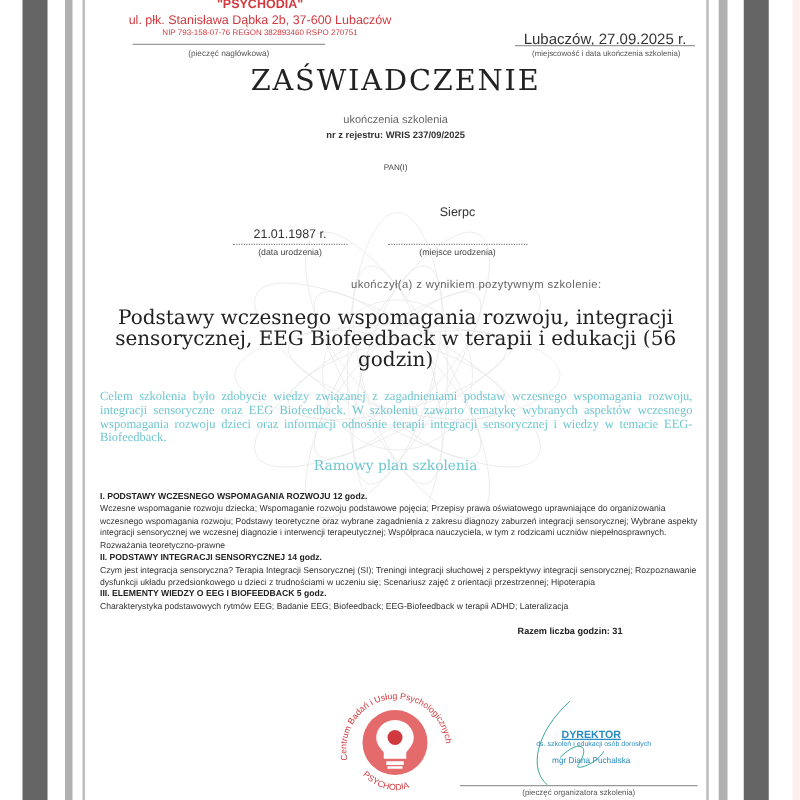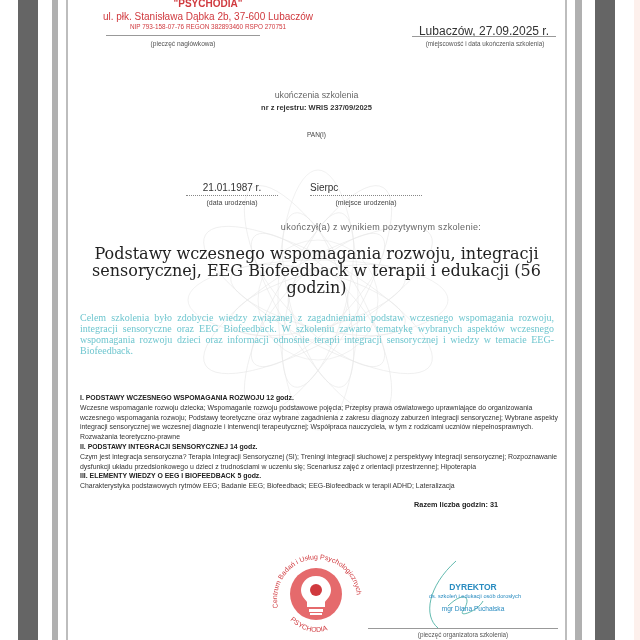--- a/index.html
+++ b/index.html
@@ -30,37 +30,37 @@
 
   .title { left:0; width:497px; top:52px; font-family:"DejaVu Serif", serif; font-size:23px; letter-spacing:1.5px; color:#222; text-align:center; font-weight:normal; }
   .subtitle { left:0; width:497px; top:90px; font-size:8.8px; color:#666; text-align:center; }
   .registry { left:0; width:497px; top:103px; font-size:7.5px; color:#333; text-align:center; font-weight:bold; }
   .pan { left:0; width:497px; top:131px; font-size:6.5px; color:#444; text-align:center; }
   .person-name { left:0; width:497px; top:146px; font-family:"DejaVu Serif", serif; font-size:24px; font-weight:bold; color:#1e1e1e; text-align:center; font-variant:small-caps; letter-spacing:0.5px; }
 
   .birth-date { left:118px; width:92px; top:182px; font-size:10px; color:#333; text-align:center; }
   .birth-date-line { left:118px; width:92px; top:195px; border-top:1px dotted #888; }
   .birth-date-cap { left:118px; width:92px; top:199px; font-size:7px; color:#444; text-align:center; }
-  .birth-place { left:242px; width:112px; top:182px; font-size:10px; color:#333; }
+  .birth-place { left:242px; width:112px; top:165px; font-size:10px; color:#333; text-align:center; }
   .birth-place-line { left:242px; width:112px; top:195px; border-top:1px dotted #888; }
   .birth-place-cap { left:242px; width:112px; top:199px; font-size:7px; color:#444; text-align:center; }
 
   .completed { left:16px; width:594px; top:222px; font-size:9px; color:#666; text-align:center; letter-spacing:0.3px; }
   .course { left:10px; width:477px; top:245px; font-family:"DejaVu Serif", serif; font-size:16px; line-height:17px; color:#222; text-align:center; }
 
   .desc { left:12px; width:474px; top:312px; font-family:Liberation Serif, serif; font-size:10px; line-height:11px; color:#6fc6cf; text-align:justify; }
 
   .plan-title { left:0; width:497px; top:366px; font-family:"DejaVu Serif", serif; font-size:11px; color:#6fc6cf; text-align:center; }
 
   .program { left:12px; width:478px; top:393px; font-size:6.9px; line-height:9.8px; color:#333; }
   .program .sec-h { font-weight:bold; color:#222; }
   .total { left:300px; width:130px; top:500px; font-size:7.3px; font-weight:bold; color:#222; text-align:right; }
 
   .stamp { left:196px; top:548px; width:104px; height:92px; }
-  .sig-director { left:330px; width:150px; top:582px; font-size:8.5px; font-weight:bold; color:#2a8cc0; text-align:center; }
+  .sig-director { left:330px; width:150px; top:582px; font-size:8.5px; font-weight:bold; color:#2a8cc0; text-align:center;text-decoration:underline; }
   .sig-subtitle { left:322px; width:170px; top:593px; font-size:5.6px; color:#2a8cc0; text-align:center; }
   .sig-name { left:330px; width:150px; top:605px; font-size:6.6px; color:#2a8cc0; text-align:center; }
   .sig-scribble { left:340px; top:556px; width:120px; height:75px; }
   .sig-line { left:300px; width:190px; top:628px; border-top:1px solid #999; }
   .sig-caption { left:300px; width:190px; top:631px; font-size:6.3px; color:#555; text-align:center; }
 </style>
 </head>
 <body>
 
 <div class="bar bar-dark-l"></div>
@@ -95,36 +95,38 @@
   <div class="abs org-name">"PSYCHODIA"</div>
   <div class="abs org-addr">ul. płk. Stanisława Dąbka 2b, 37-600 Lubaczów</div>
   <div class="abs org-nip">NIP 793-158-07-76 REGON 382893460 RSPO 270751</div>
   <div class="abs org-line"></div>
   <div class="abs org-caption">(pieczęć nagłówkowa)</div>
 
   <div class="abs date-place">Lubaczów, 27.09.2025 r.</div>
   <div class="abs date-line"></div>
   <div class="abs date-caption">(miejscowość i data ukończenia szkolenia)</div>
 
+  <div class="abs title">ZAŚWIADCZENIE</div>
   <div class="abs subtitle">ukończenia szkolenia</div>
   <div class="abs registry">nr z rejestru: WRIS 237/09/2025</div>
   <div class="abs pan">PAN(I)</div>
 
   <div class="abs birth-date">21.01.1987 r.</div>
   <div class="abs birth-date-line"></div>
   <div class="abs birth-date-cap">(data urodzenia)</div>
 
   <div class="abs birth-place">Sierpc</div>
   <div class="abs birth-place-line"></div>
   <div class="abs birth-place-cap">(miejsce urodzenia)</div>
 
   <div class="abs completed">ukończył(a) z wynikiem pozytywnym szkolenie:</div>
   <div class="abs course">Podstawy wczesnego wspomagania rozwoju, integracji sensorycznej, EEG Biofeedback w terapii i edukacji (56 godzin)</div>
   <div class="abs desc">Celem szkolenia było zdobycie wiedzy związanej z zagadnieniami podstaw wczesnego wspomagania rozwoju, integracji sensoryczne oraz EEG Biofeedback. W szkoleniu zawarto tematykę wybranych aspektów wczesnego wspomagania rozwoju dzieci oraz informacji odnośnie terapii integracji sensorycznej i wiedzy w temacie EEG-Biofeedback.</div>
 
+  <div class="abs plan-title">Ramowy plan szkolenia</div>
 
   <div class="abs program">
     <div class="sec-h">I. PODSTAWY WCZESNEGO WSPOMAGANIA ROZWOJU 12 godz.</div>
     <div>Wczesne wspomaganie rozwoju dziecka; Wspomaganie rozwoju podstawowe pojęcia; Przepisy prawa oświatowego uprawniające do organizowania wczesnego wspomagania rozwoju; Podstawy teoretyczne oraz wybrane zagadnienia z zakresu diagnozy zaburzeń integracji sensorycznej; Wybrane aspekty integracji sensorycznej we wczesnej diagnozie i interwencji terapeutycznej; Współpraca nauczyciela, w tym z rodzicami uczniów niepełnosprawnych. Rozważania teoretyczno-prawne</div>
     <div class="sec-h">II. PODSTAWY INTEGRACJI SENSORYCZNEJ 14 godz.</div>
     <div>Czym jest integracja sensoryczna? Terapia Integracji Sensorycznej (SI); Treningi integracji słuchowej z perspektywy integracji sensorycznej; Rozpoznawanie dysfunkcji układu przedsionkowego u dzieci z trudnościami w uczeniu się; Scenariusz zajęć z orientacji przestrzennej; Hipoterapia</div>
     <div class="sec-h">III. ELEMENTY WIEDZY O EEG I BIOFEEDBACK 5 godz.</div>
     <div>Charakterystyka  podstawowych rytmów EEG; Badanie EEG; Biofeedback; EEG-Biofeedback w terapii ADHD; Lateralizacja</div>
   </div>
 

